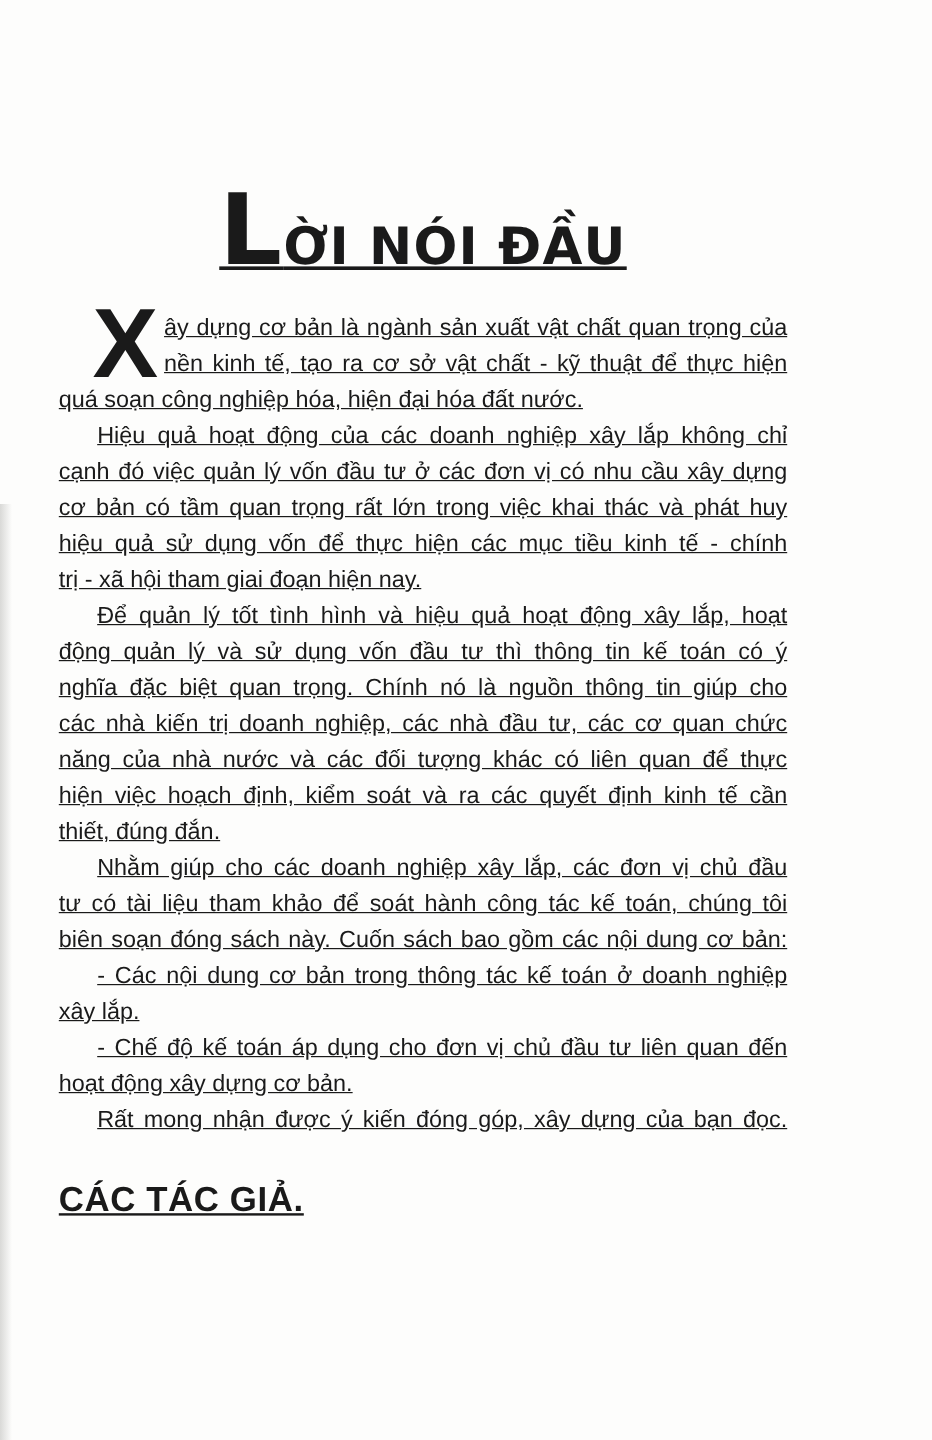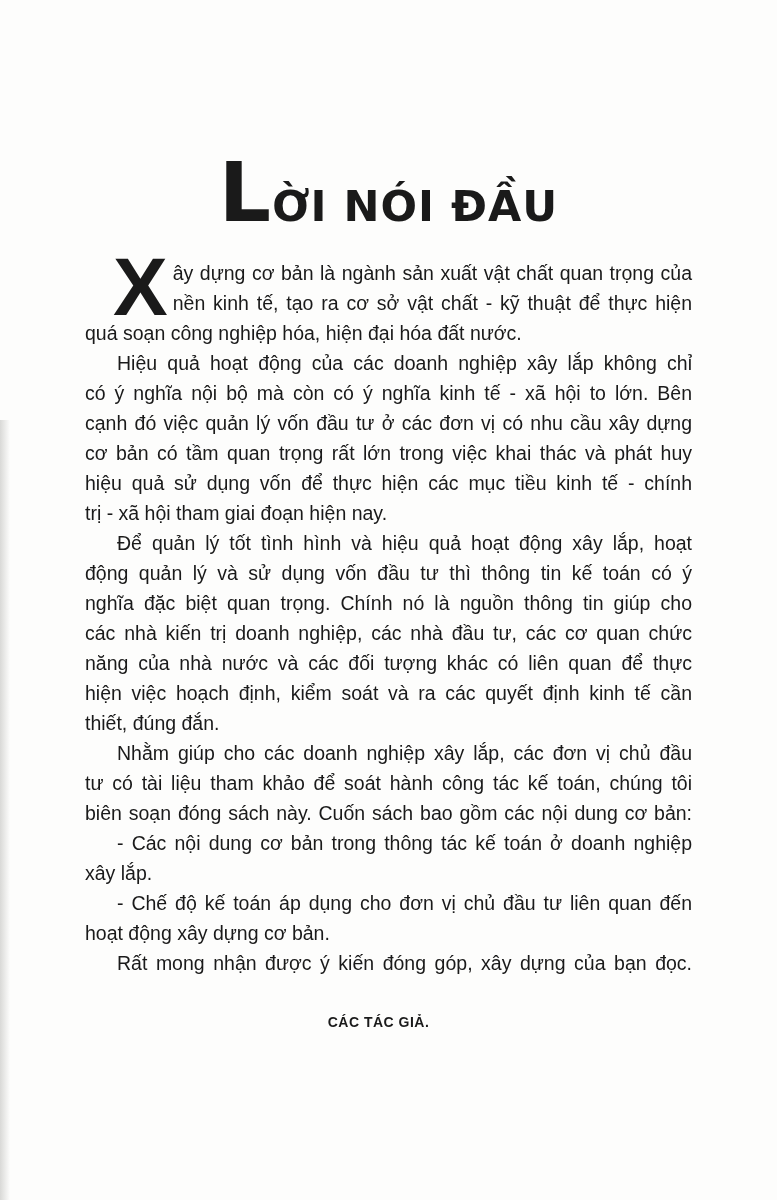--- a/index.html
+++ b/index.html
@@ -12,21 +12,22 @@
     position: relative;
   }
   .scan-edge {
     position: absolute; left: 0; top: 420px; bottom: 0; width: 10px;
     background: linear-gradient(to right, #d9d9d7, rgba(253,253,252,0));
     pointer-events: none;
   }
   .page {
     position: relative;
     width: 607px;
-    margin-left: 85px;
+    margin-left: 49px;
+    text-decoration: underline;
   }
   h1.title {
     margin: 160px 0 0 0;
     padding: 0;
     text-align: center;
     font-family: "DejaVu Sans", sans-serif;
     font-weight: bold;
     line-height: 66px;
     height: 70px;
     white-space: nowrap;
@@ -59,23 +60,23 @@
     font-family: "Liberation Sans", sans-serif;
     font-weight: bold;
     font-size: 82px;
     line-height: 58px;
     height: 60px;
     margin: 0 5px 0 28px;
   }
   .signature {
     margin-top: 36px;
     padding-right: 20px;
-    text-align: center;
+    text-align: left;
     font-weight: bold;
-    font-size: 14px;
+    font-size: 29px;
     letter-spacing: 0.5px;
   }
 </style>
 </head>
 <body>
 
 <div class="scan-edge"></div>
 
 <div class="page">
 
@@ -84,21 +85,20 @@
   <div class="body-text">
 
   <div class="para">
         <span class="dropcap">X</span>
         <div class="line">ây dựng cơ bản là ngành sản xuất vật chất quan trọng của</div>
         <div class="line">nền kinh tế, tạo ra cơ sở vật chất - kỹ thuật để thực hiện</div>
         <div class="line short">quá soạn công nghiệp hóa, hiện đại hóa đất nước.</div>
       </div>
       <div class="para">
         <div class="line first">Hiệu quả hoạt động của các doanh nghiệp xây lắp không chỉ</div>
-        <div class="line">có ý nghĩa nội bộ mà còn có ý nghĩa kinh tế - xã hội to lớn. Bên</div>
         <div class="line">cạnh đó việc quản lý vốn đầu tư ở các đơn vị có nhu cầu xây dựng</div>
         <div class="line">cơ bản có tầm quan trọng rất lớn trong việc khai thác và phát huy</div>
         <div class="line">hiệu quả sử dụng vốn để thực hiện các mục tiều kinh tế - chính</div>
         <div class="line short">trị - xã hội tham giai đoạn hiện nay.</div>
       </div>
       <div class="para">
         <div class="line first">Để quản lý tốt tình hình và hiệu quả hoạt động xây lắp, hoạt</div>
         <div class="line">động quản lý và sử dụng vốn đầu tư thì thông tin kế toán có ý</div>
         <div class="line">nghĩa đặc biệt quan trọng. Chính nó là nguồn thông tin giúp cho</div>
         <div class="line">các nhà kiến trị doanh nghiệp, các nhà đầu tư, các cơ quan chức</div>

